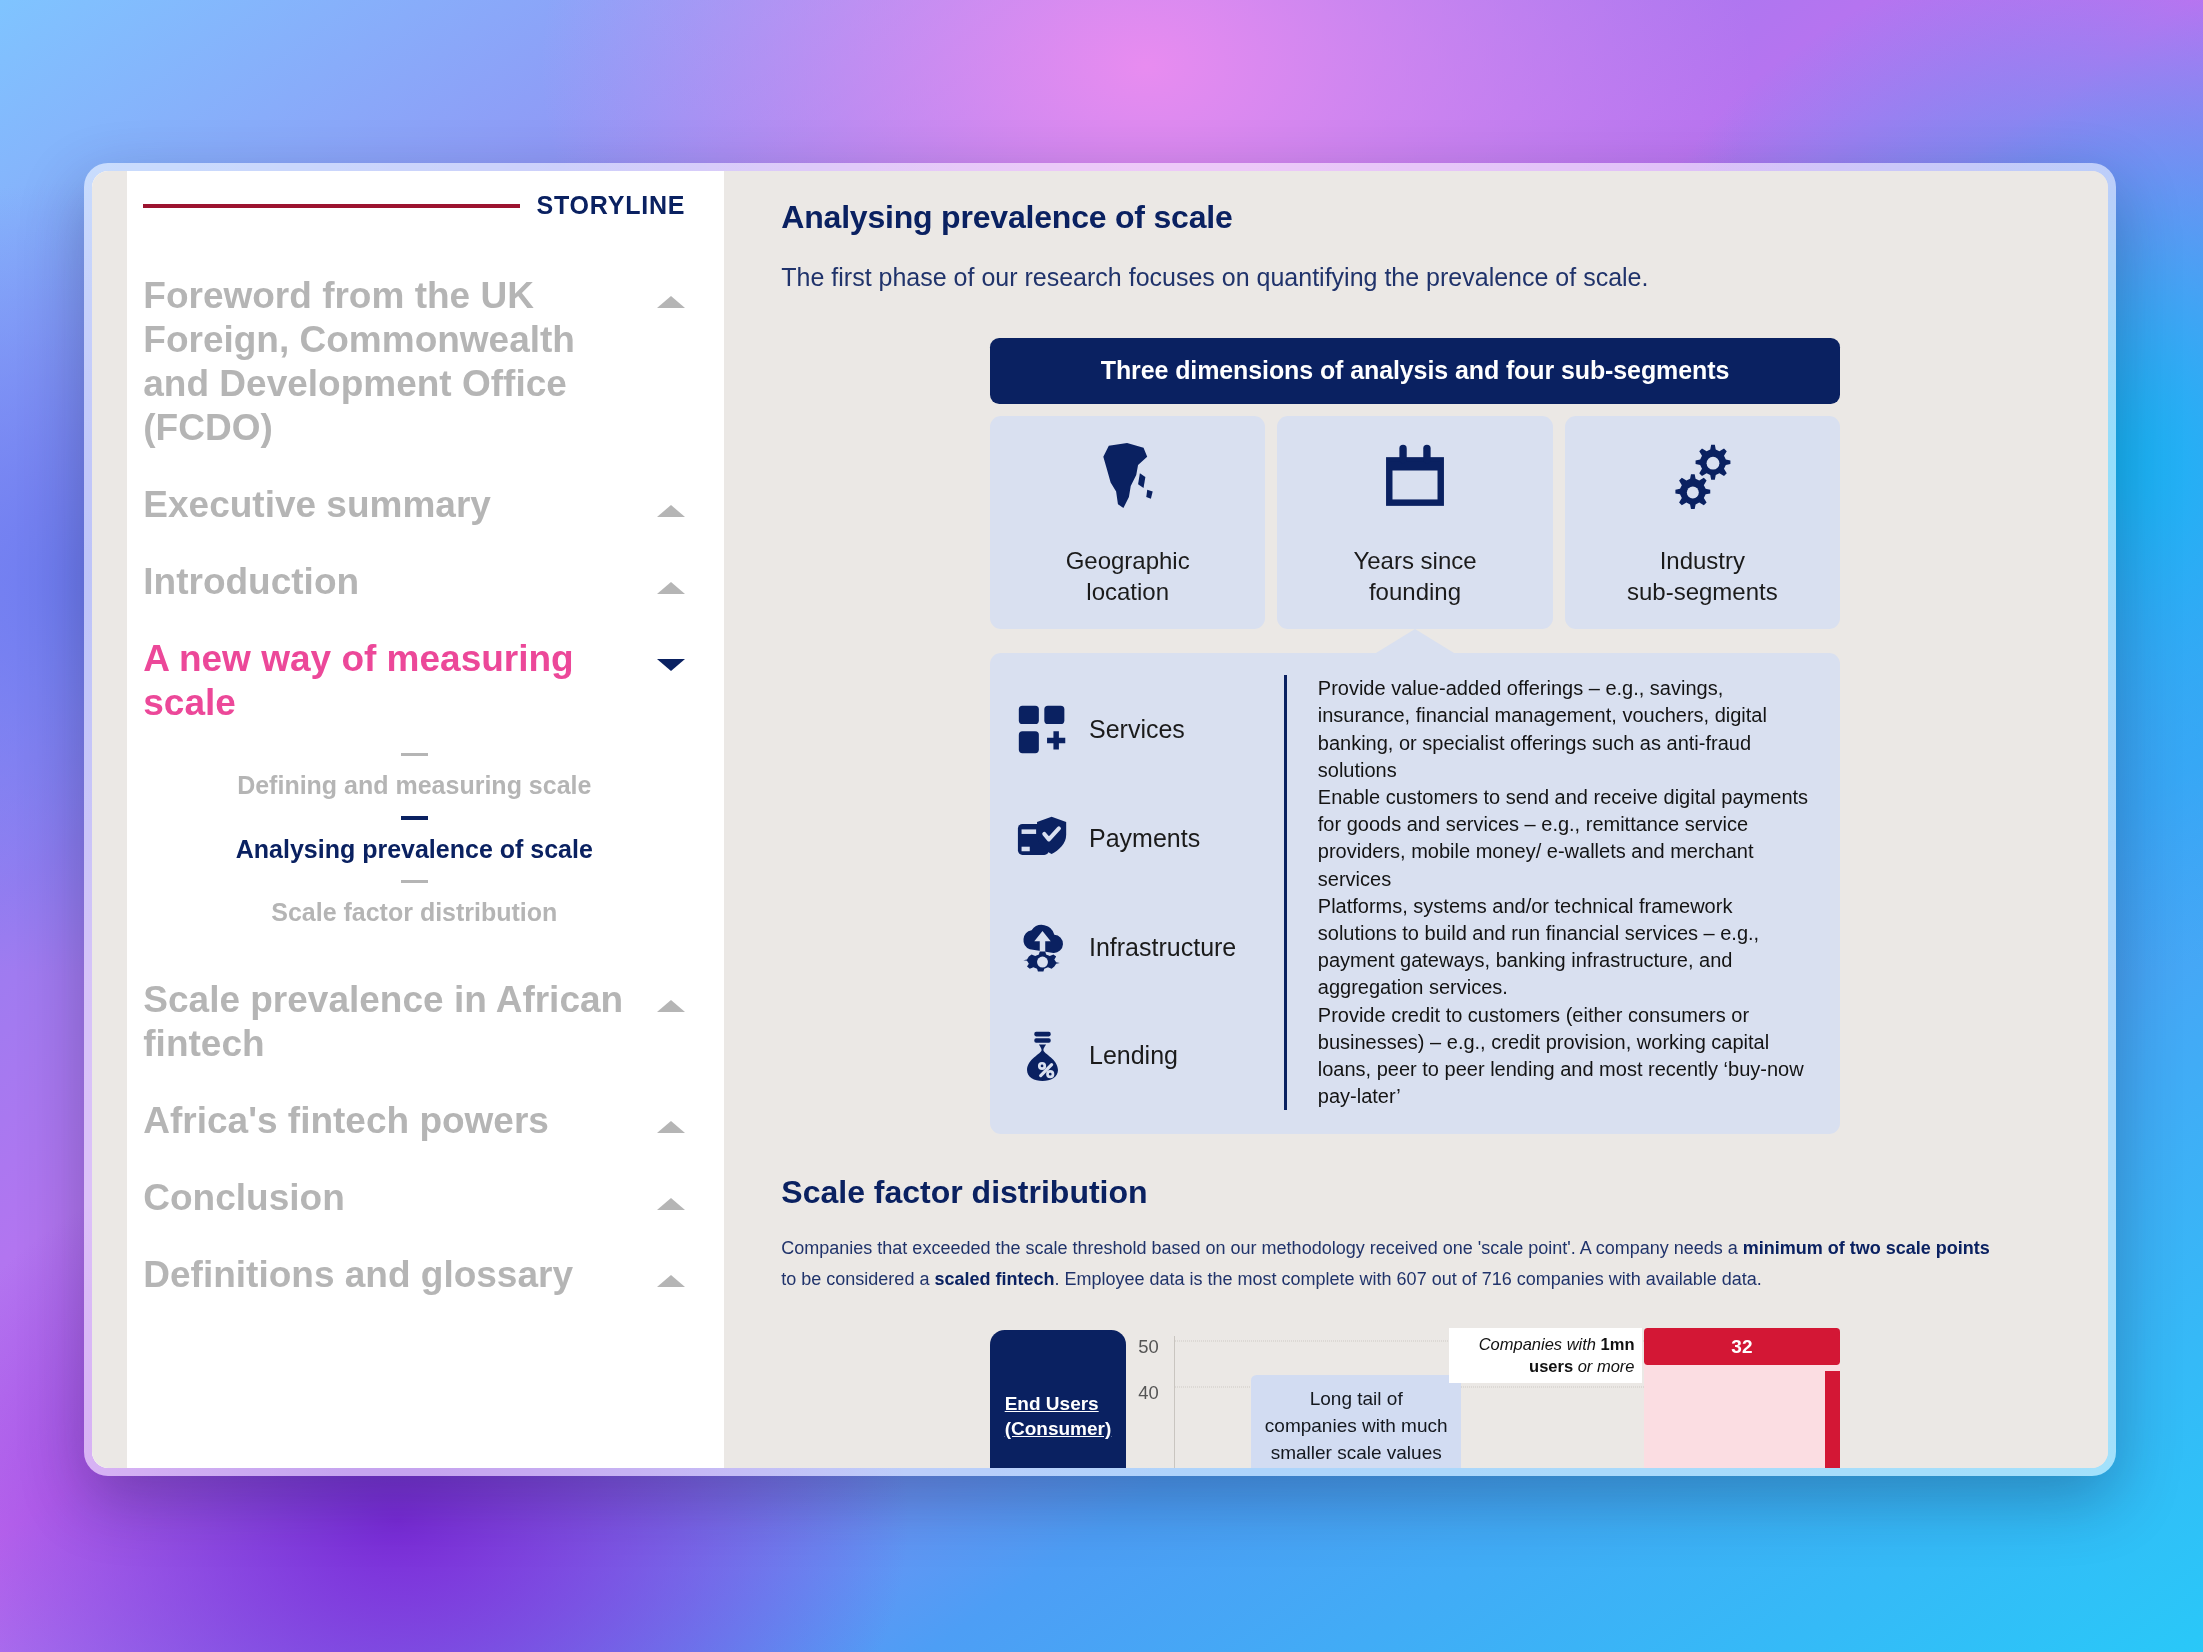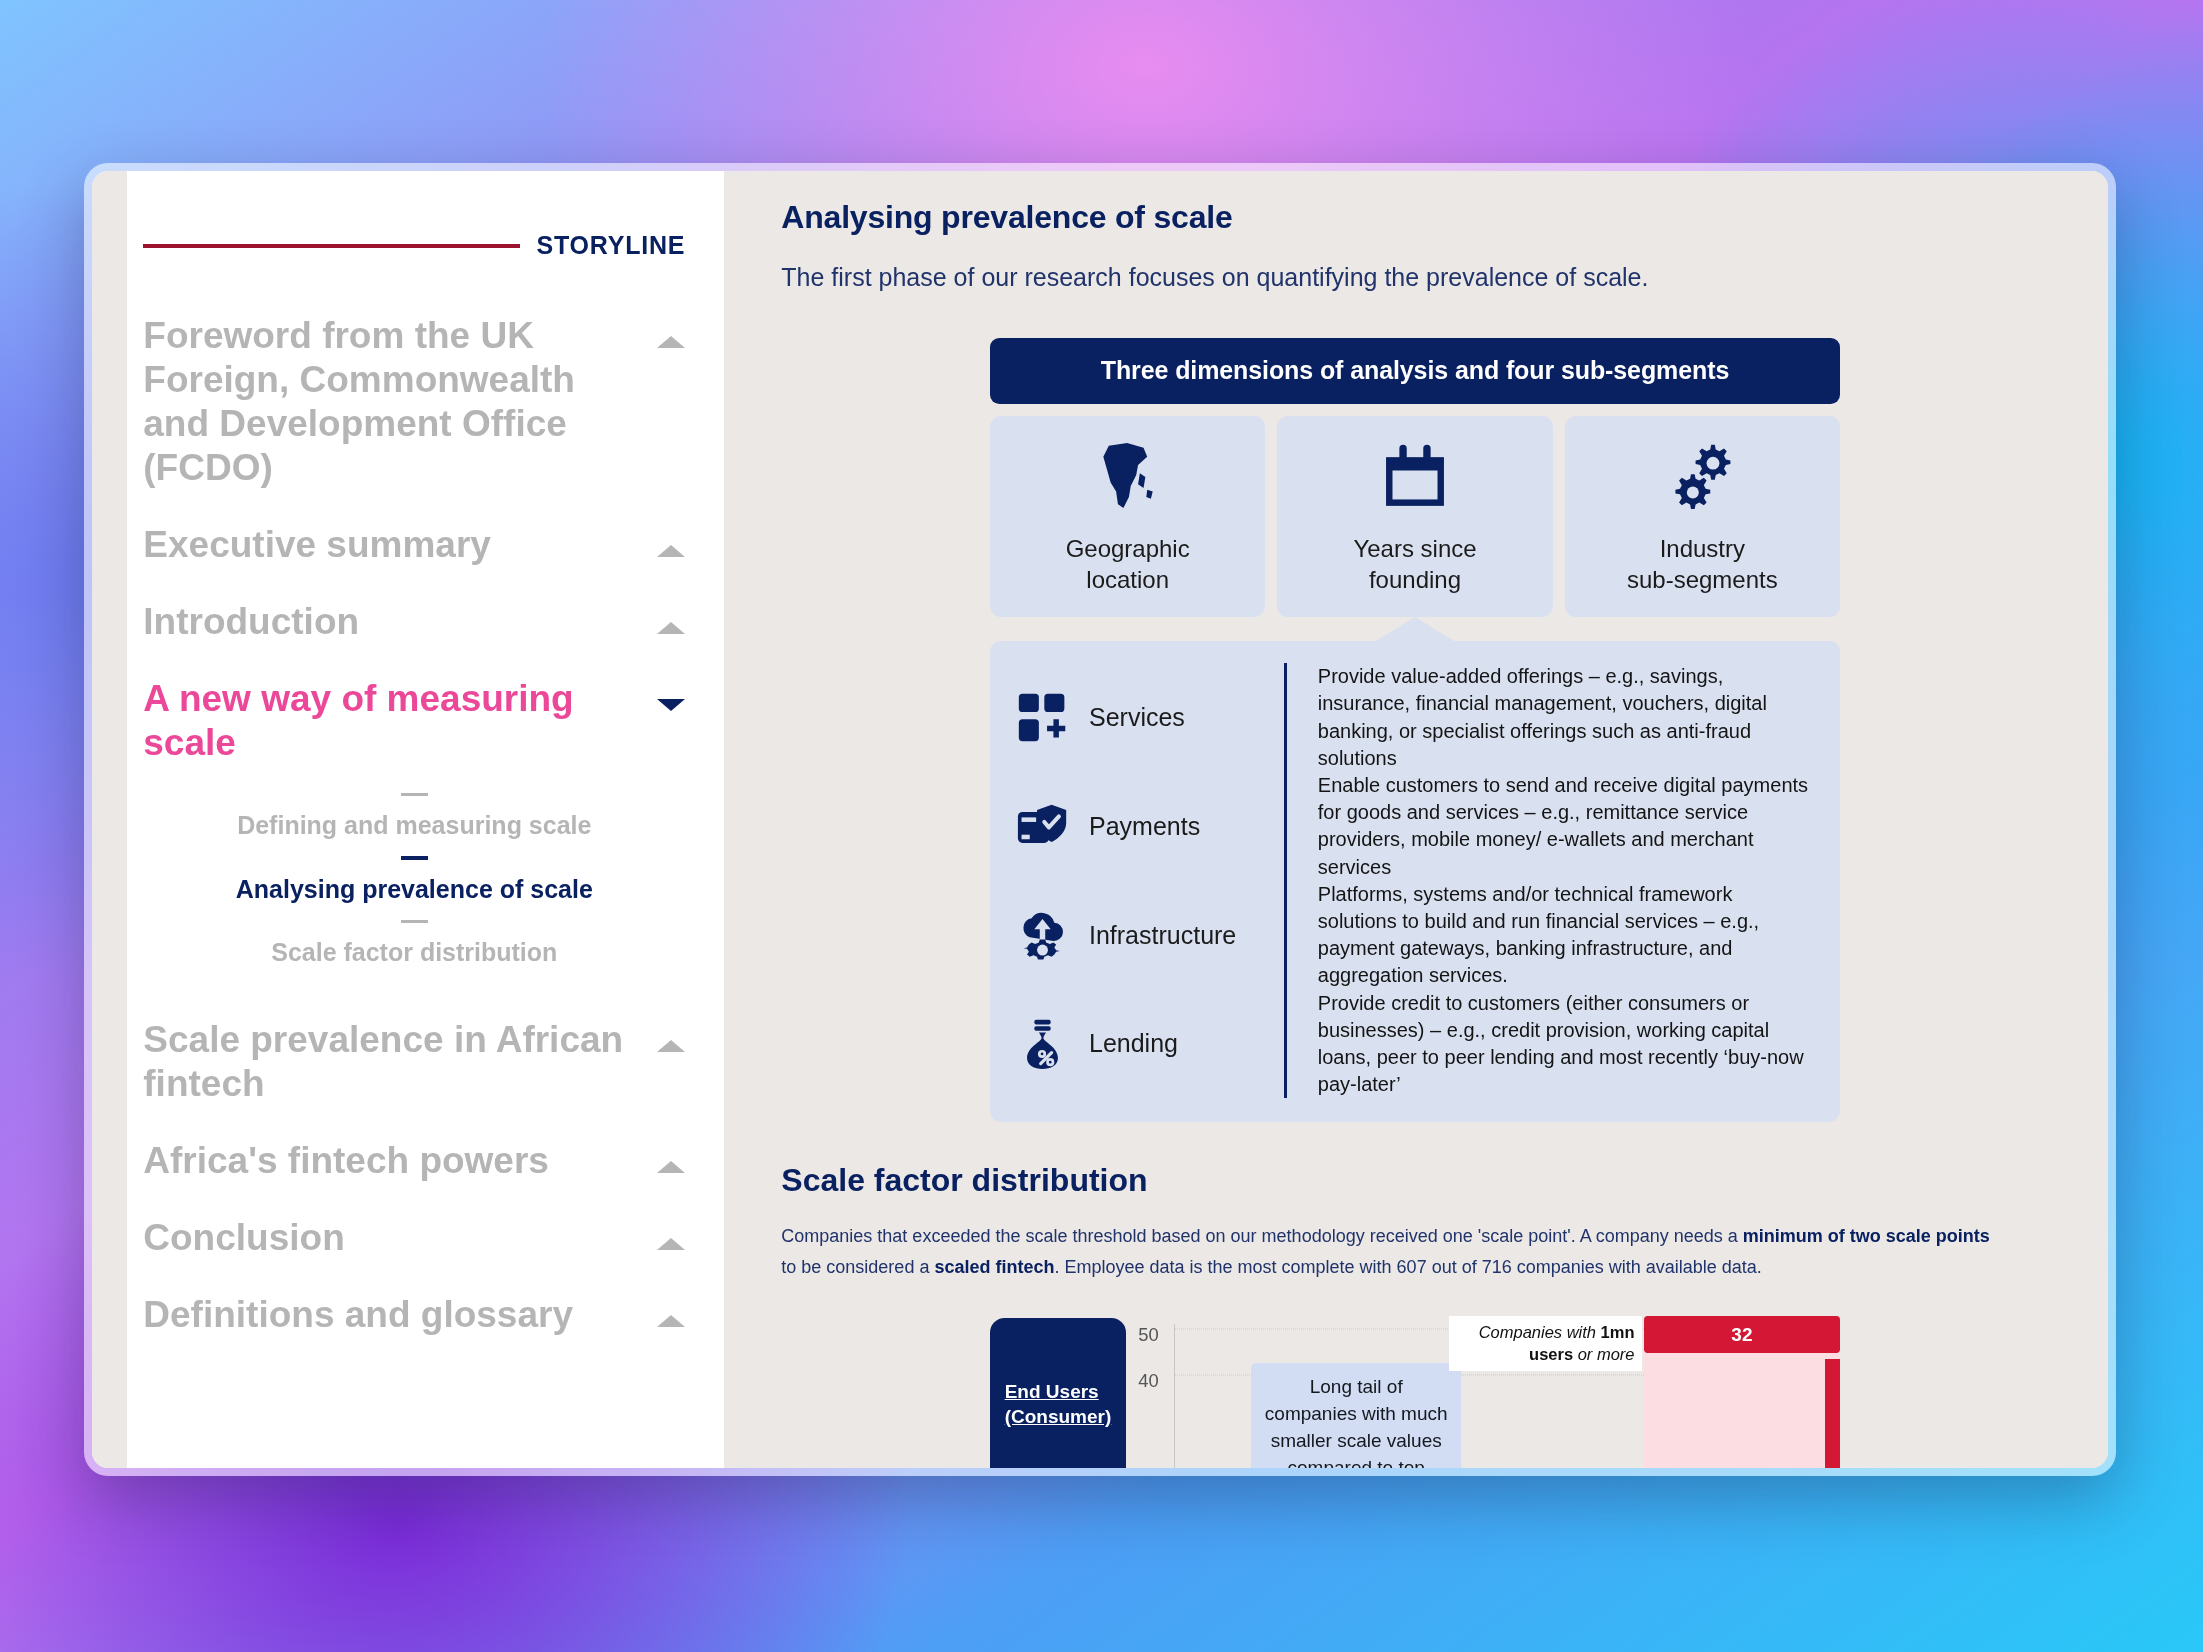--- a/index.html
+++ b/index.html
@@ -62,21 +62,21 @@
     left: 0; top: 0; bottom: 0;
     width: 35px;
     background: #ebe8e5;
   }
   .sidebar-body { padding-left: 51px; }
 
   .storyline-head {
     display: flex;
     align-items: center;
     gap: 0;
-    padding-top: 60px;
+    padding-top: 20px;
   }
   .storyline-rule {
     flex: 1 1 auto;
     height: 3.7px;
     background: #9c132f;
   }
   .storyline-label {
     font-size: 25px;
     font-weight: bold;
     letter-spacing: 0.8px;
@@ -183,21 +183,21 @@
     gap: 12px;
   }
   .dim-card {
     flex: 1 1 0;
     background: #d9e0f0;
     border-radius: 11px;
     padding: 24px 9.2px 22px 9.2px;
     display: flex;
     flex-direction: column;
     align-items: center;
-    gap: 22px;
+    gap: 34px;
     min-height: 188px;
   }
   .dim-icon { height: 72px; display: flex; align-items: center; justify-content: center; }
   .dim-label {
     font-size: 24px;
     color: #1b1b1b;
     text-align: center;
     line-height: 1.28;
   }
 

